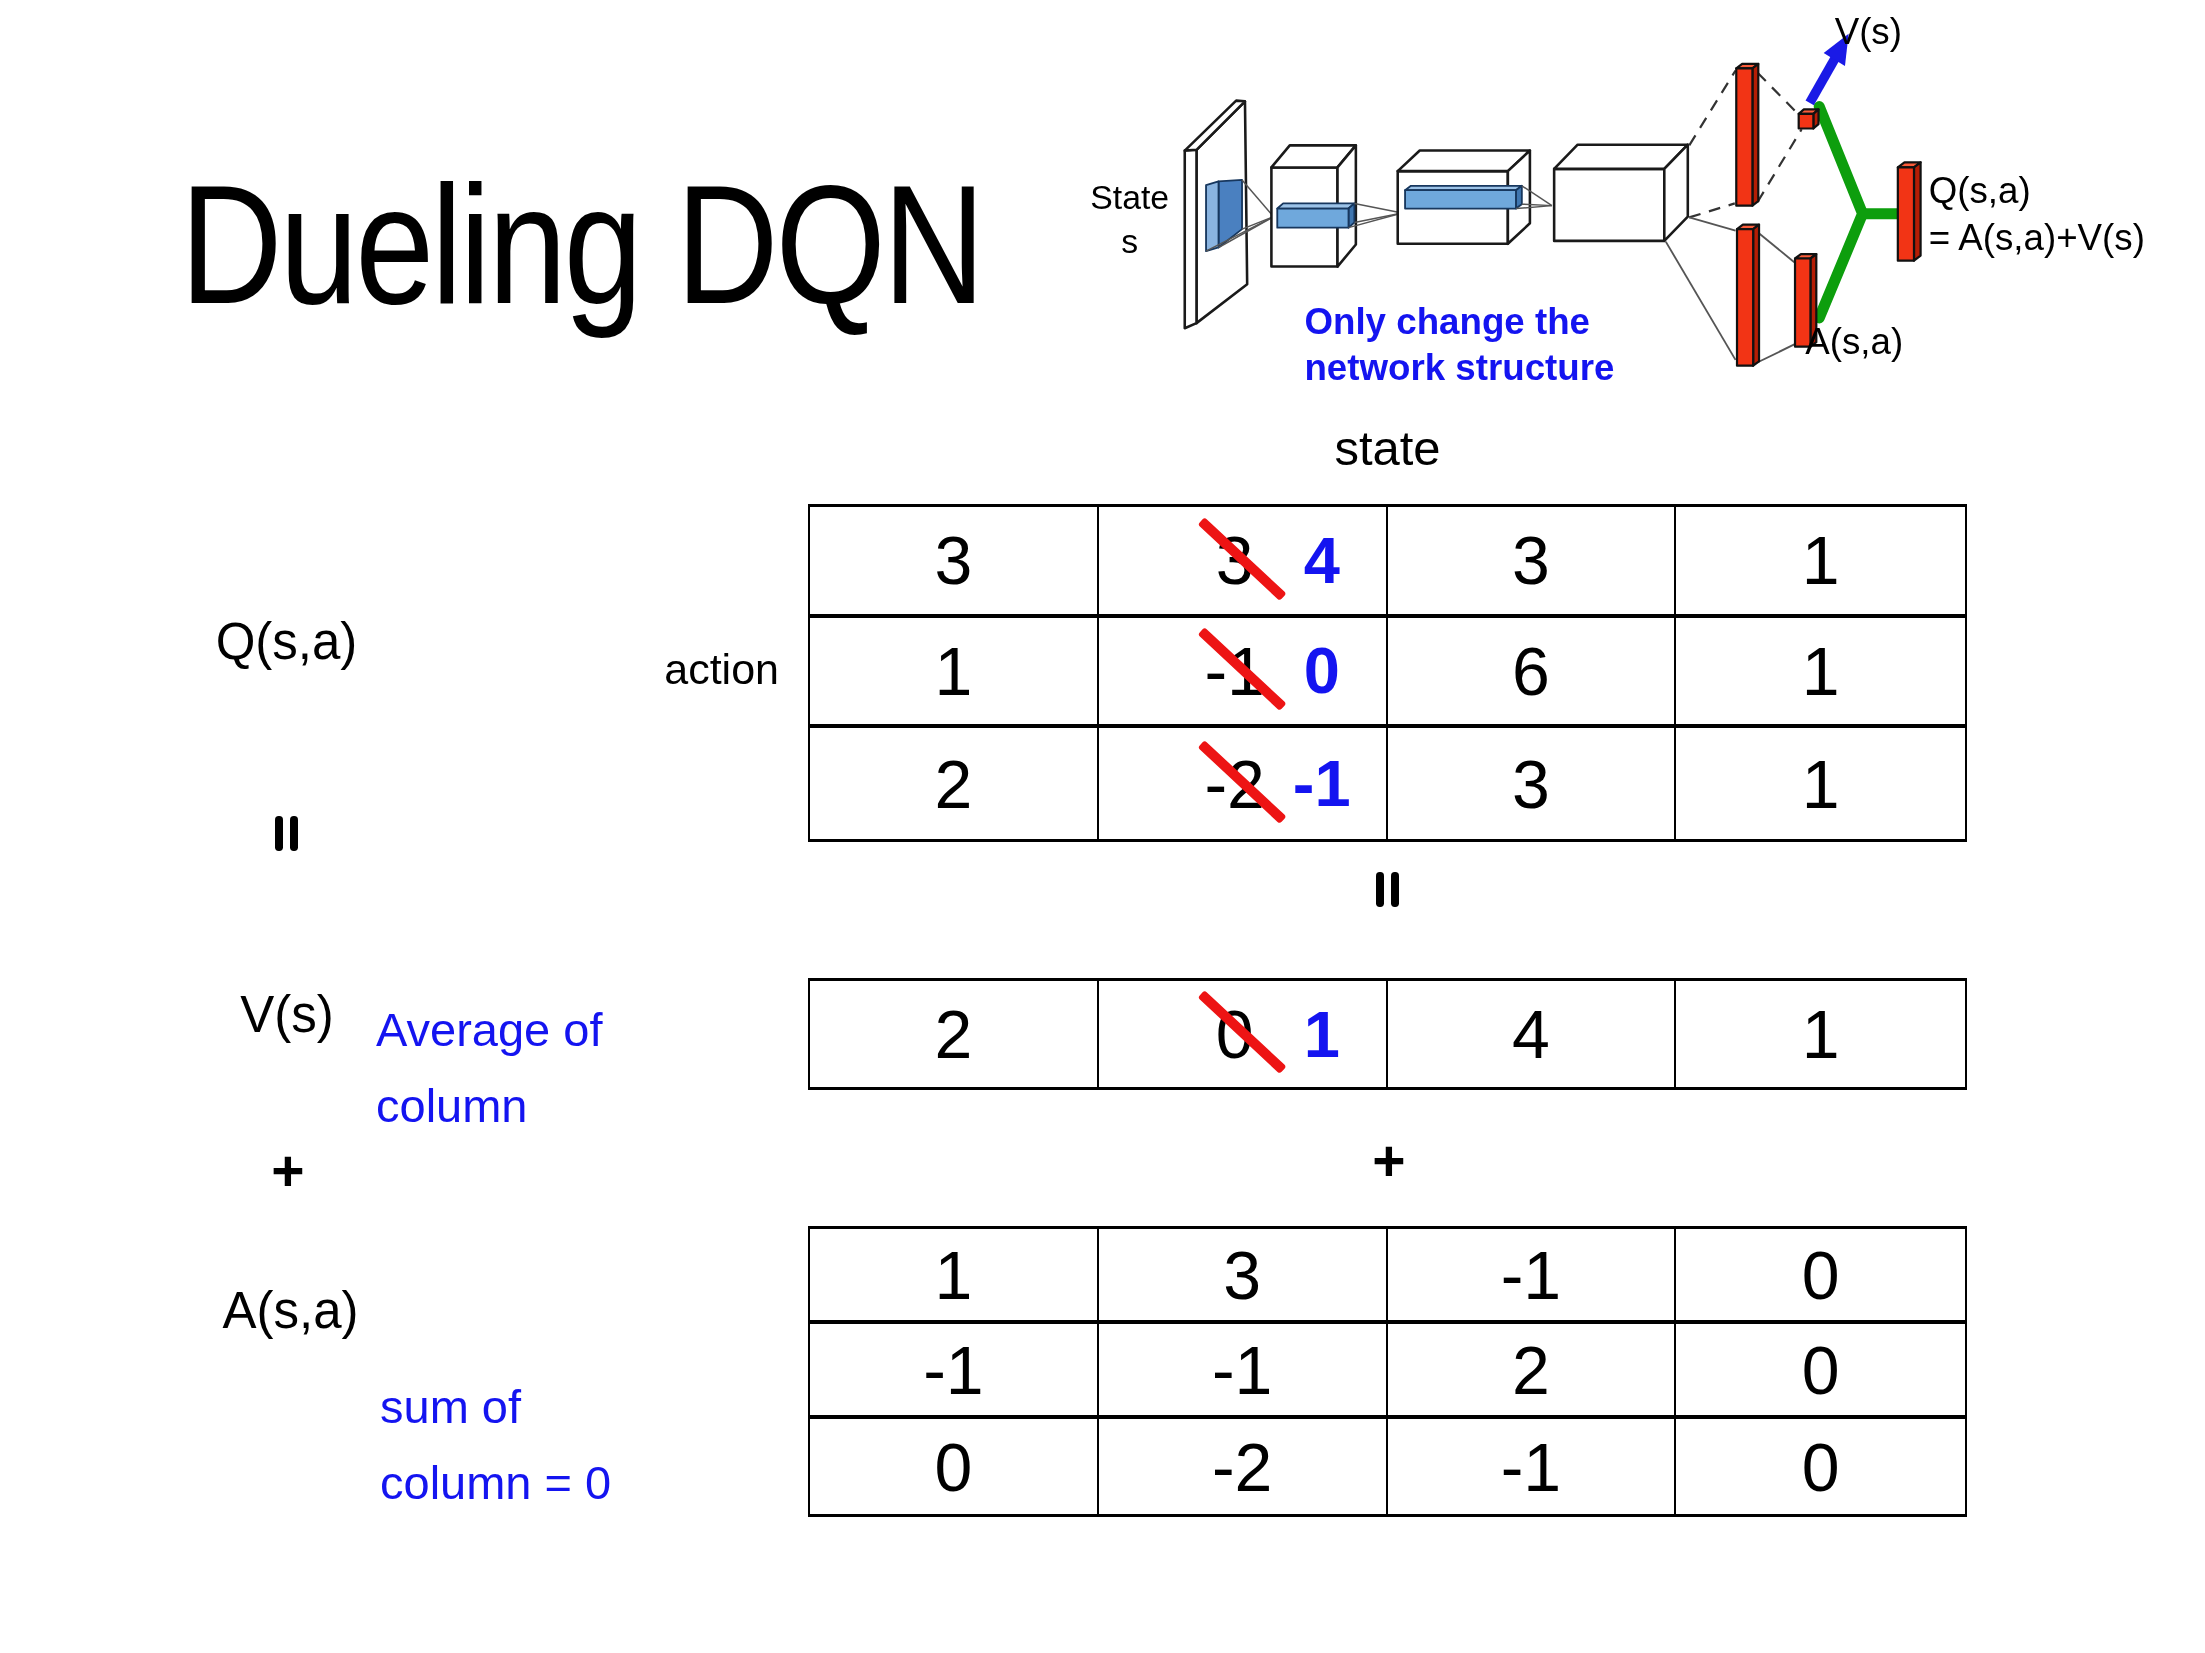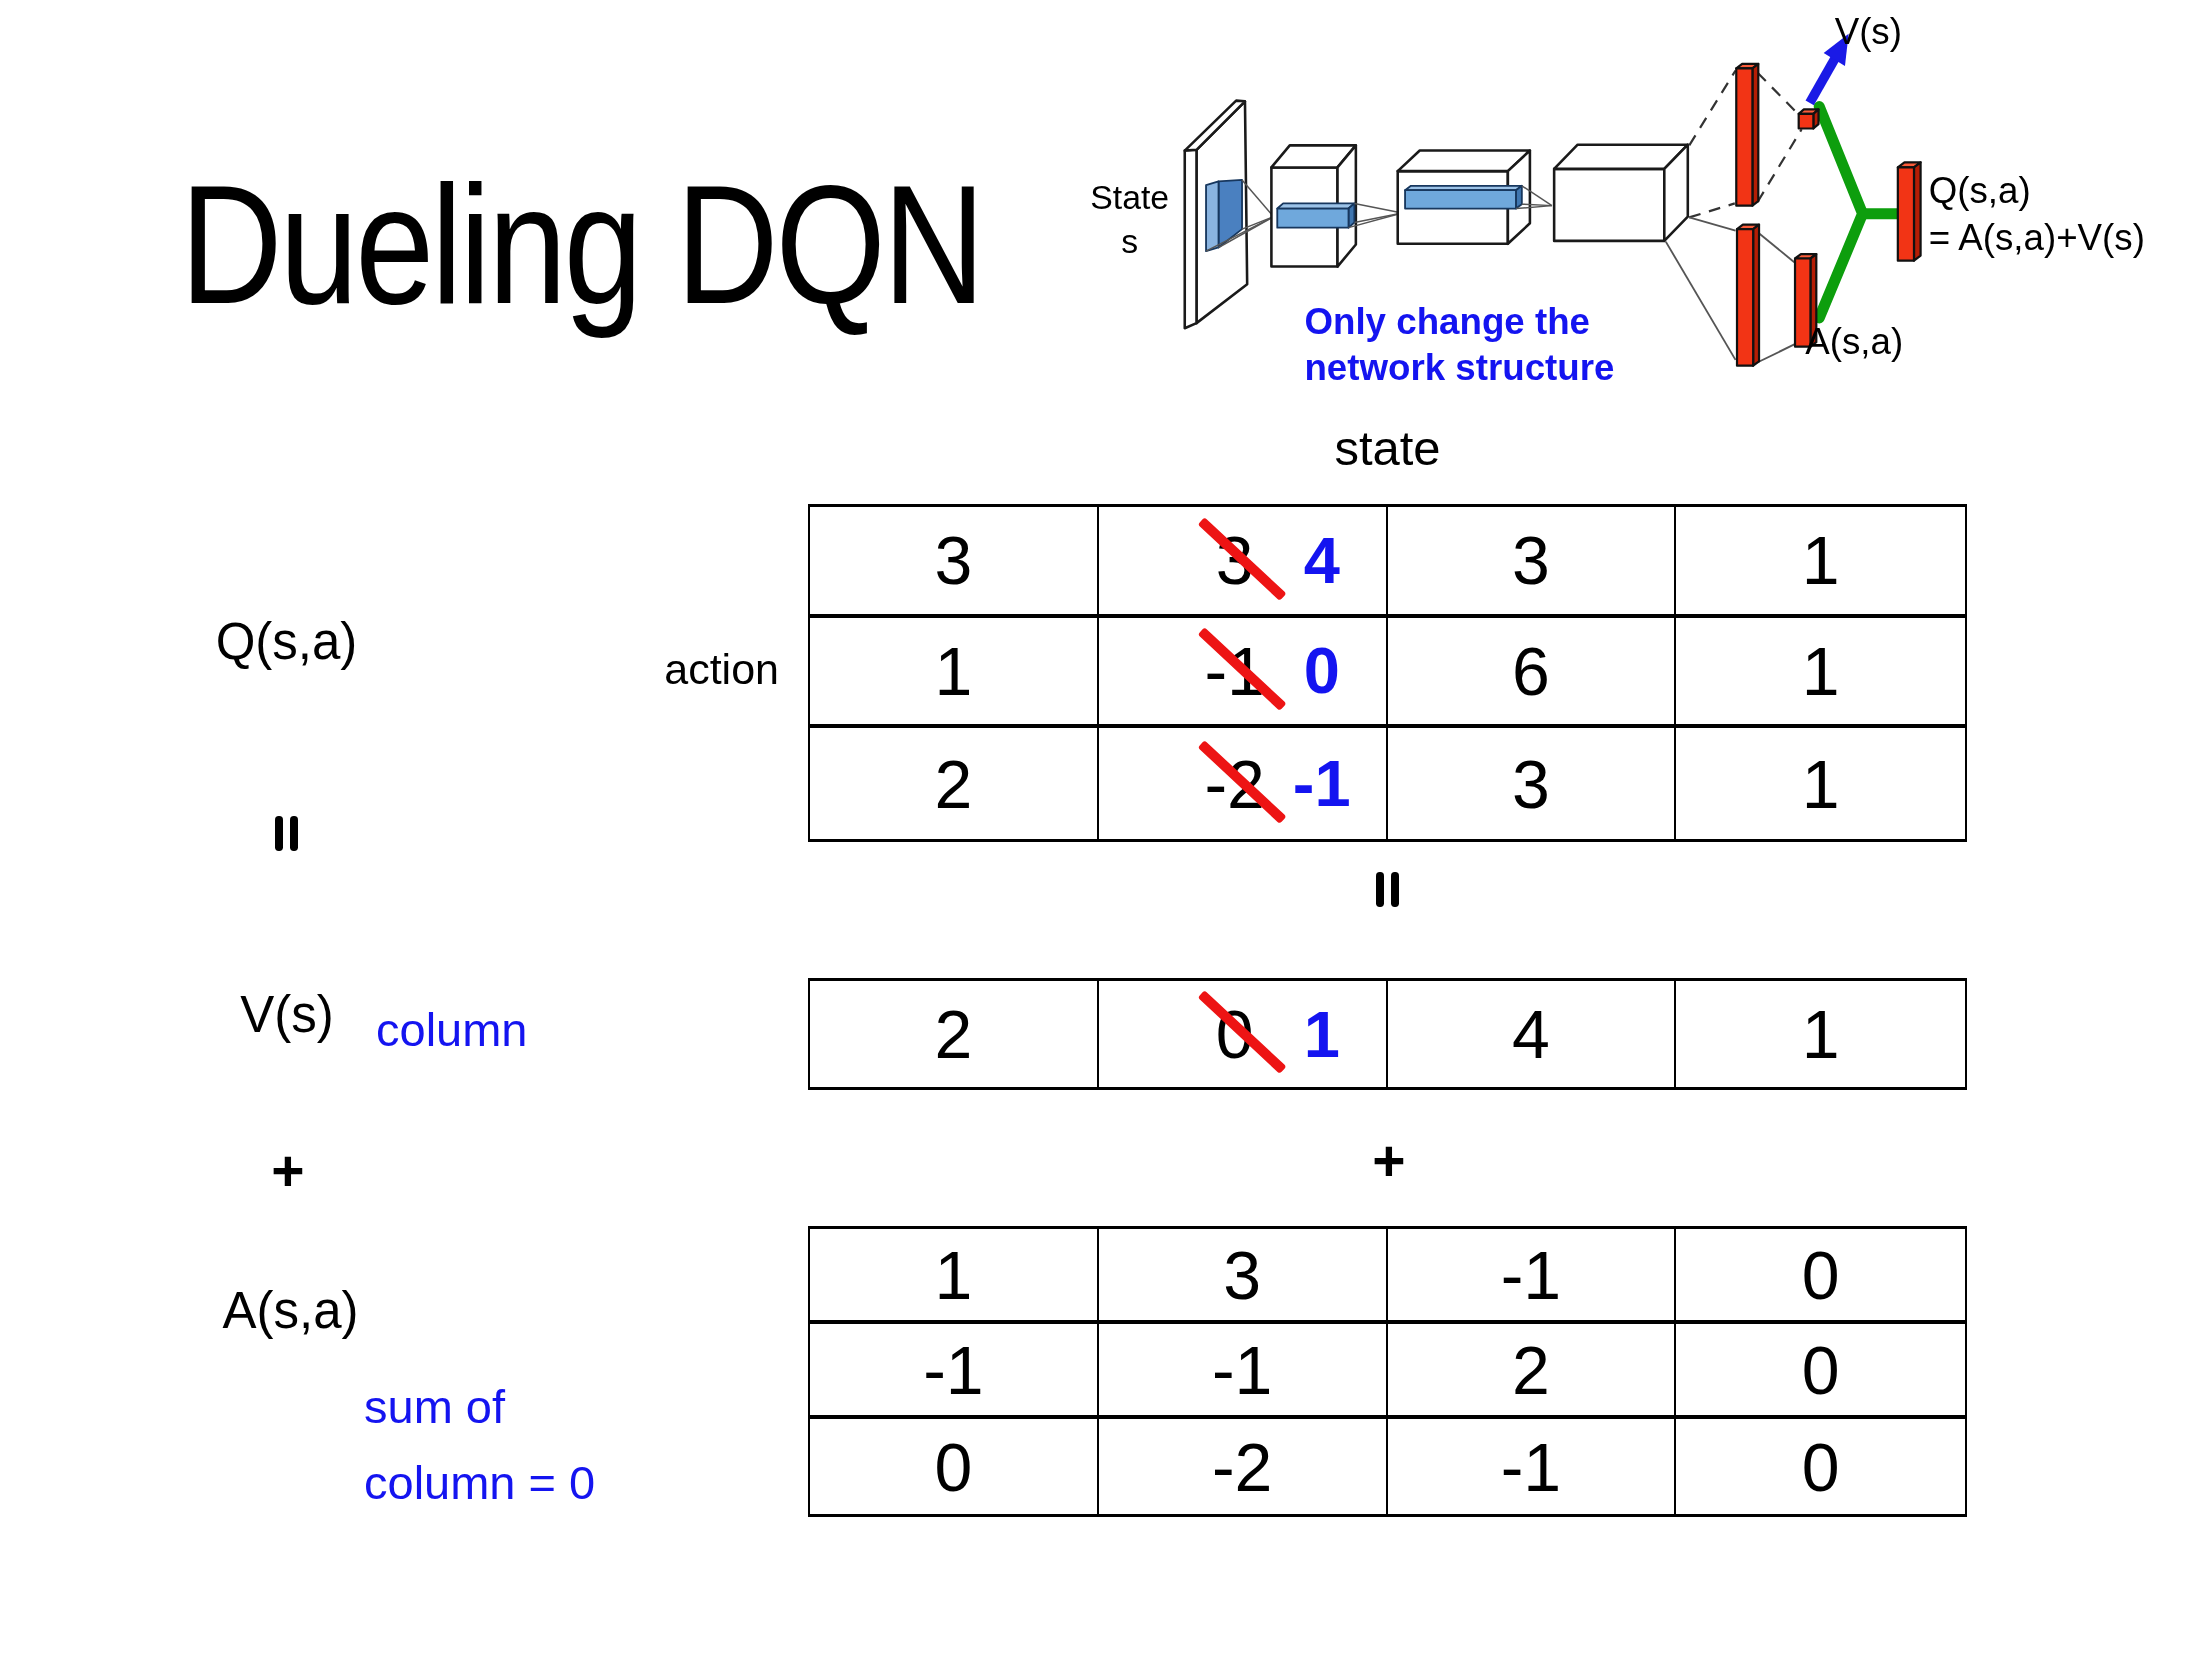--- a/index.html
+++ b/index.html
@@ -32,21 +32,21 @@
   #a-label{left:173px;top:1281px;width:235px;}
   .plus{font-size:57px;font-weight:700;text-align:center;width:62px;}
   #plus-left{left:257px;top:1138px;}
   #plus-center{left:1358px;top:1128px;}
   .eq-rot{display:flex;}
   #eq-left{left:271px;top:816px;}
   #eq-center{left:1372px;top:872px;}
   .eqbar{width:8px;height:35px;background:#000;border-radius:3.7px;margin:0 3.7px;}
   .blue-note{color:var(--blue);font-size:47px;line-height:76px;white-space:nowrap;}
   #avg-note{left:376px;top:992px;}
-  #sum-note{left:364px;top:1369px;}
+  #sum-note{left:380px;top:1369px;}
 
   .tbl{
     display:grid;box-sizing:border-box;background:#fff;
     border:2.9px solid #000;border-top-width:3.7px;border-bottom-width:3.7px;
   }
   #q-table{left:808px;top:504px;width:1159px;height:338px;
     grid-template-columns:repeat(4,1fr);grid-template-rows:repeat(3,1fr);}
   #v-table{left:808px;top:978px;width:1159px;height:112px;
     grid-template-columns:repeat(4,1fr);grid-template-rows:1fr;}
   #a-table{left:808px;top:1226px;width:1159px;height:291px;
@@ -205,20 +205,21 @@
 <div id="action-label" class="abs">action</div>
 <div id="q-label" class="abs side-label">Q(s,a)</div>
 <div id="eq-left" class="abs eq-rot">
   <span class="eqbar"></span>
   <span class="eqbar"></span>
 </div>
 <div id="v-label" class="abs side-label">V(s)</div>
 <div id="plus-left" class="abs plus">+</div>
 <div id="a-label" class="abs side-label">A(s,a)</div>
 <div id="avg-note" class="abs blue-note">
+  <div>Average of</div>
   <div>column</div>
 </div>
 <div id="sum-note" class="abs blue-note">
   <div>sum of</div>
   <div>column = 0</div>
 </div>
 <div id="eq-center" class="abs eq-rot">
   <span class="eqbar"></span>
   <span class="eqbar"></span>
 </div>

